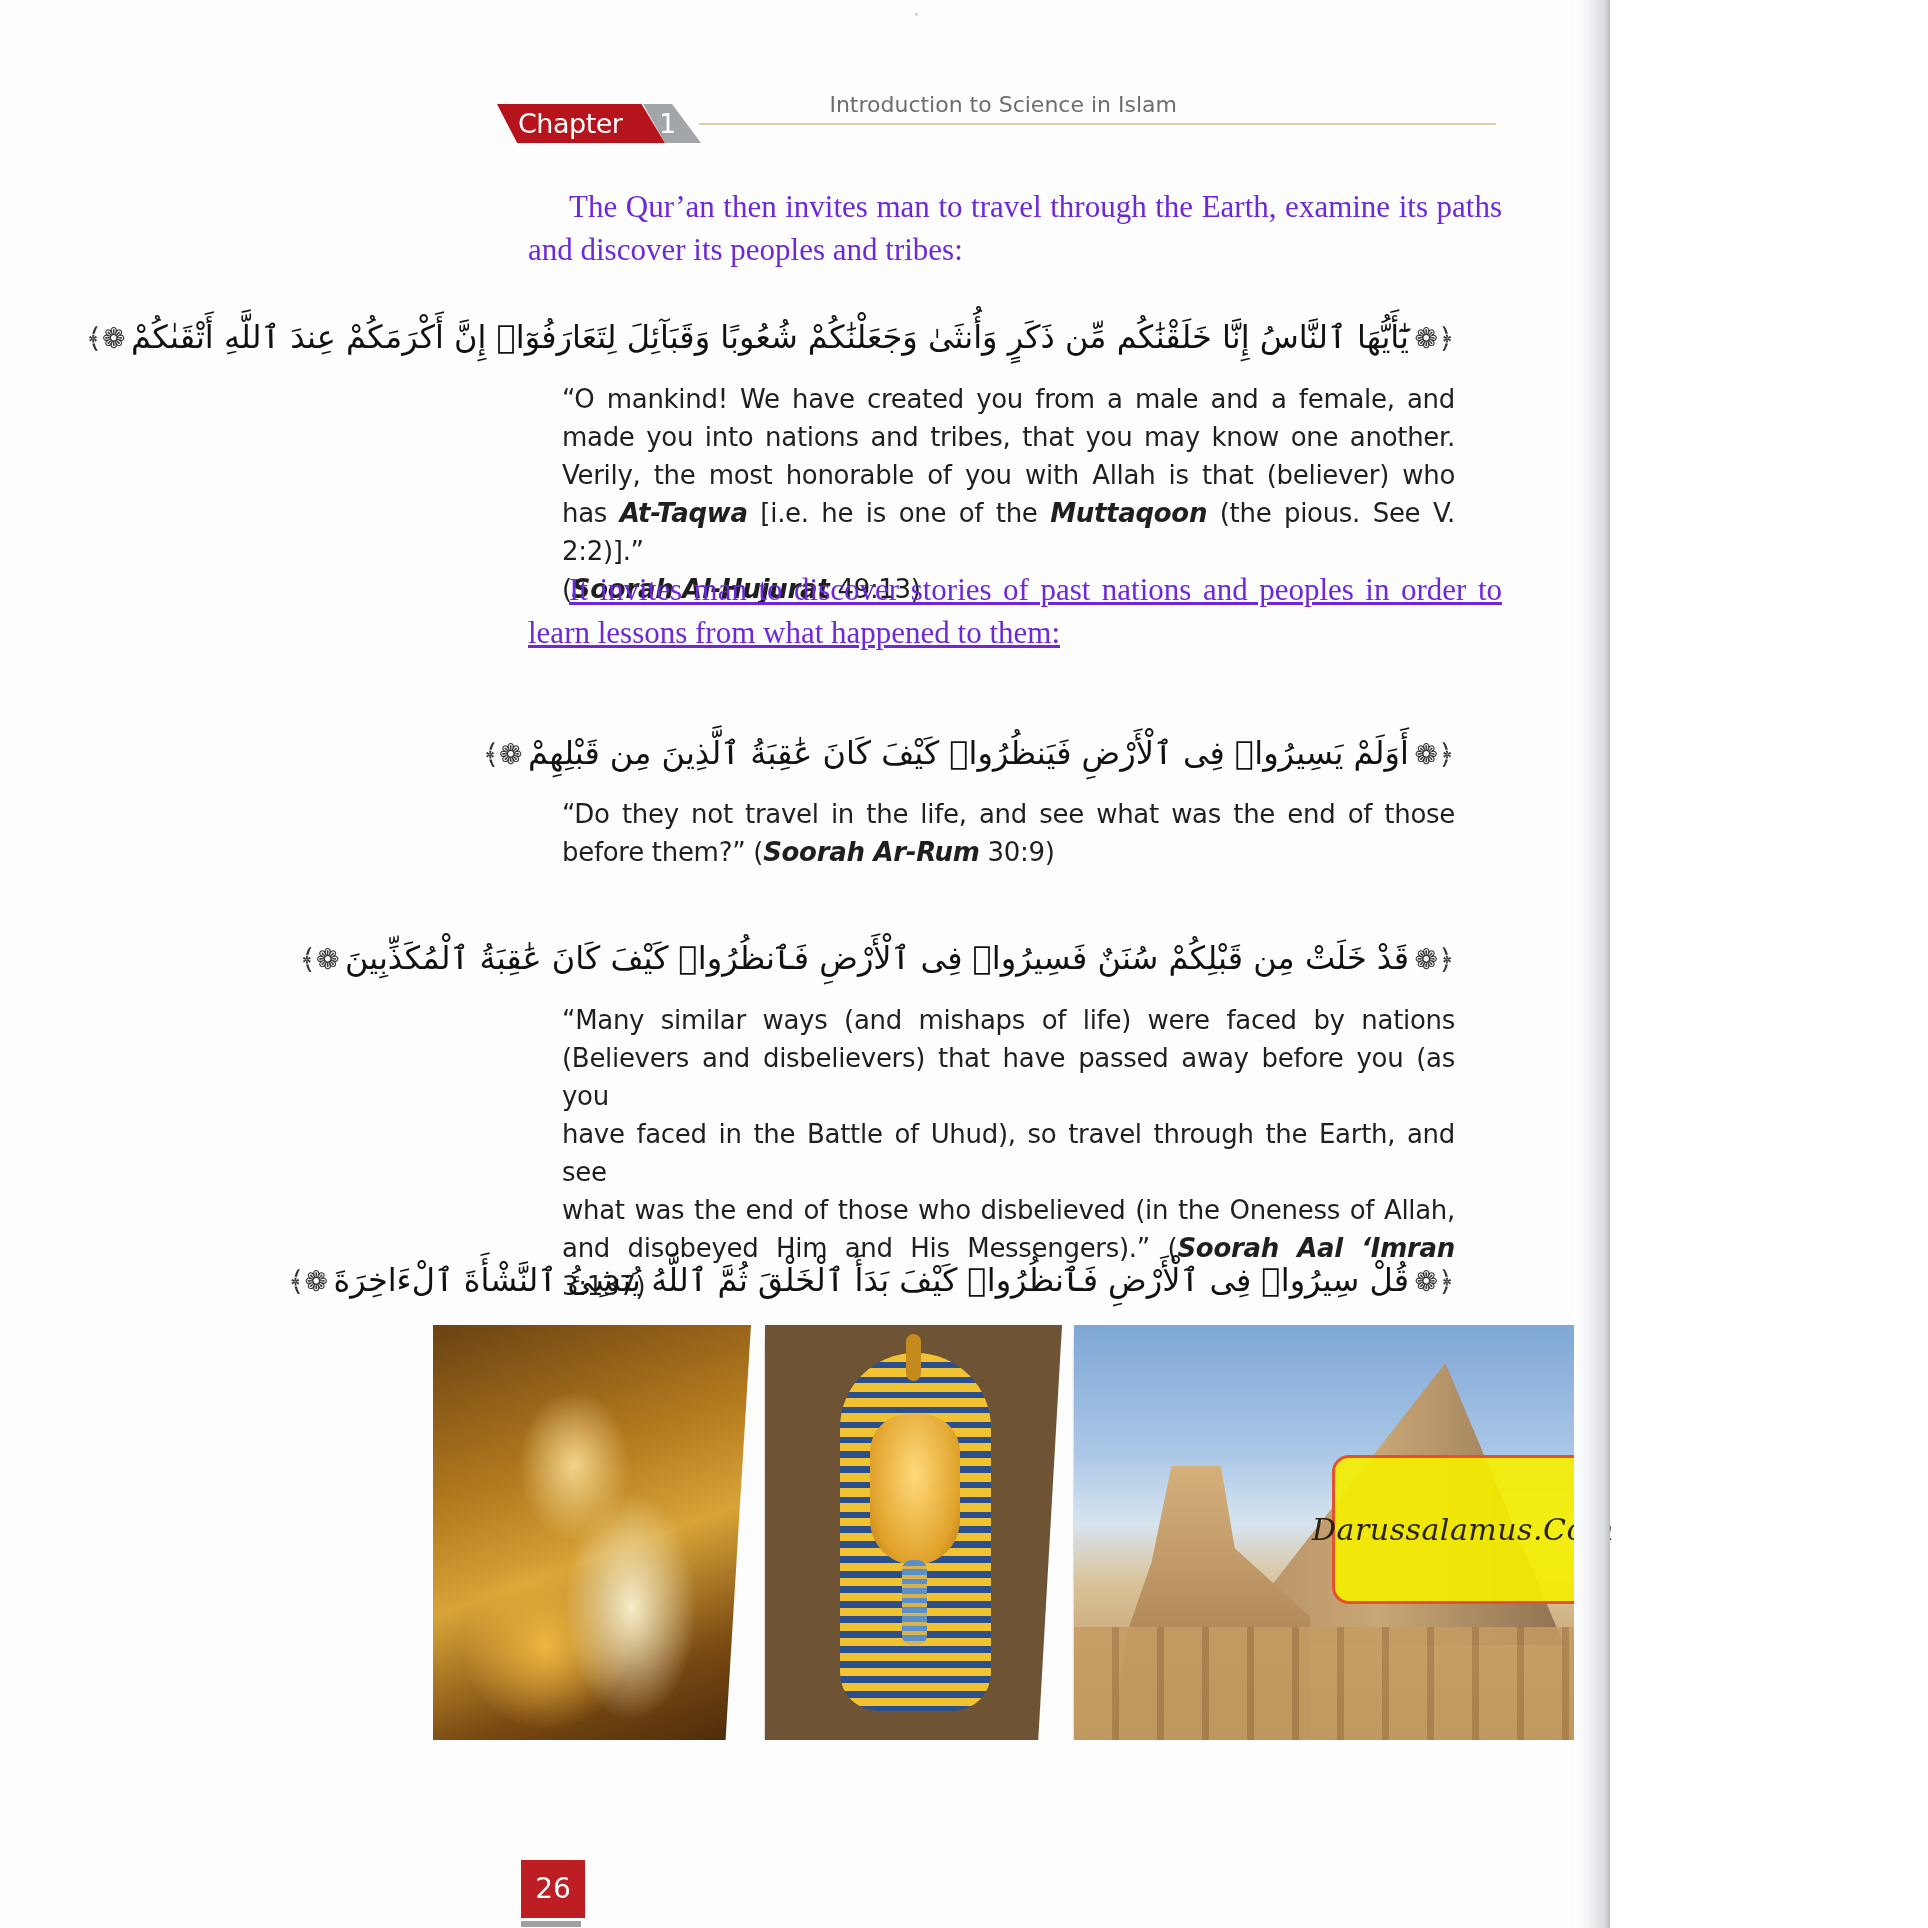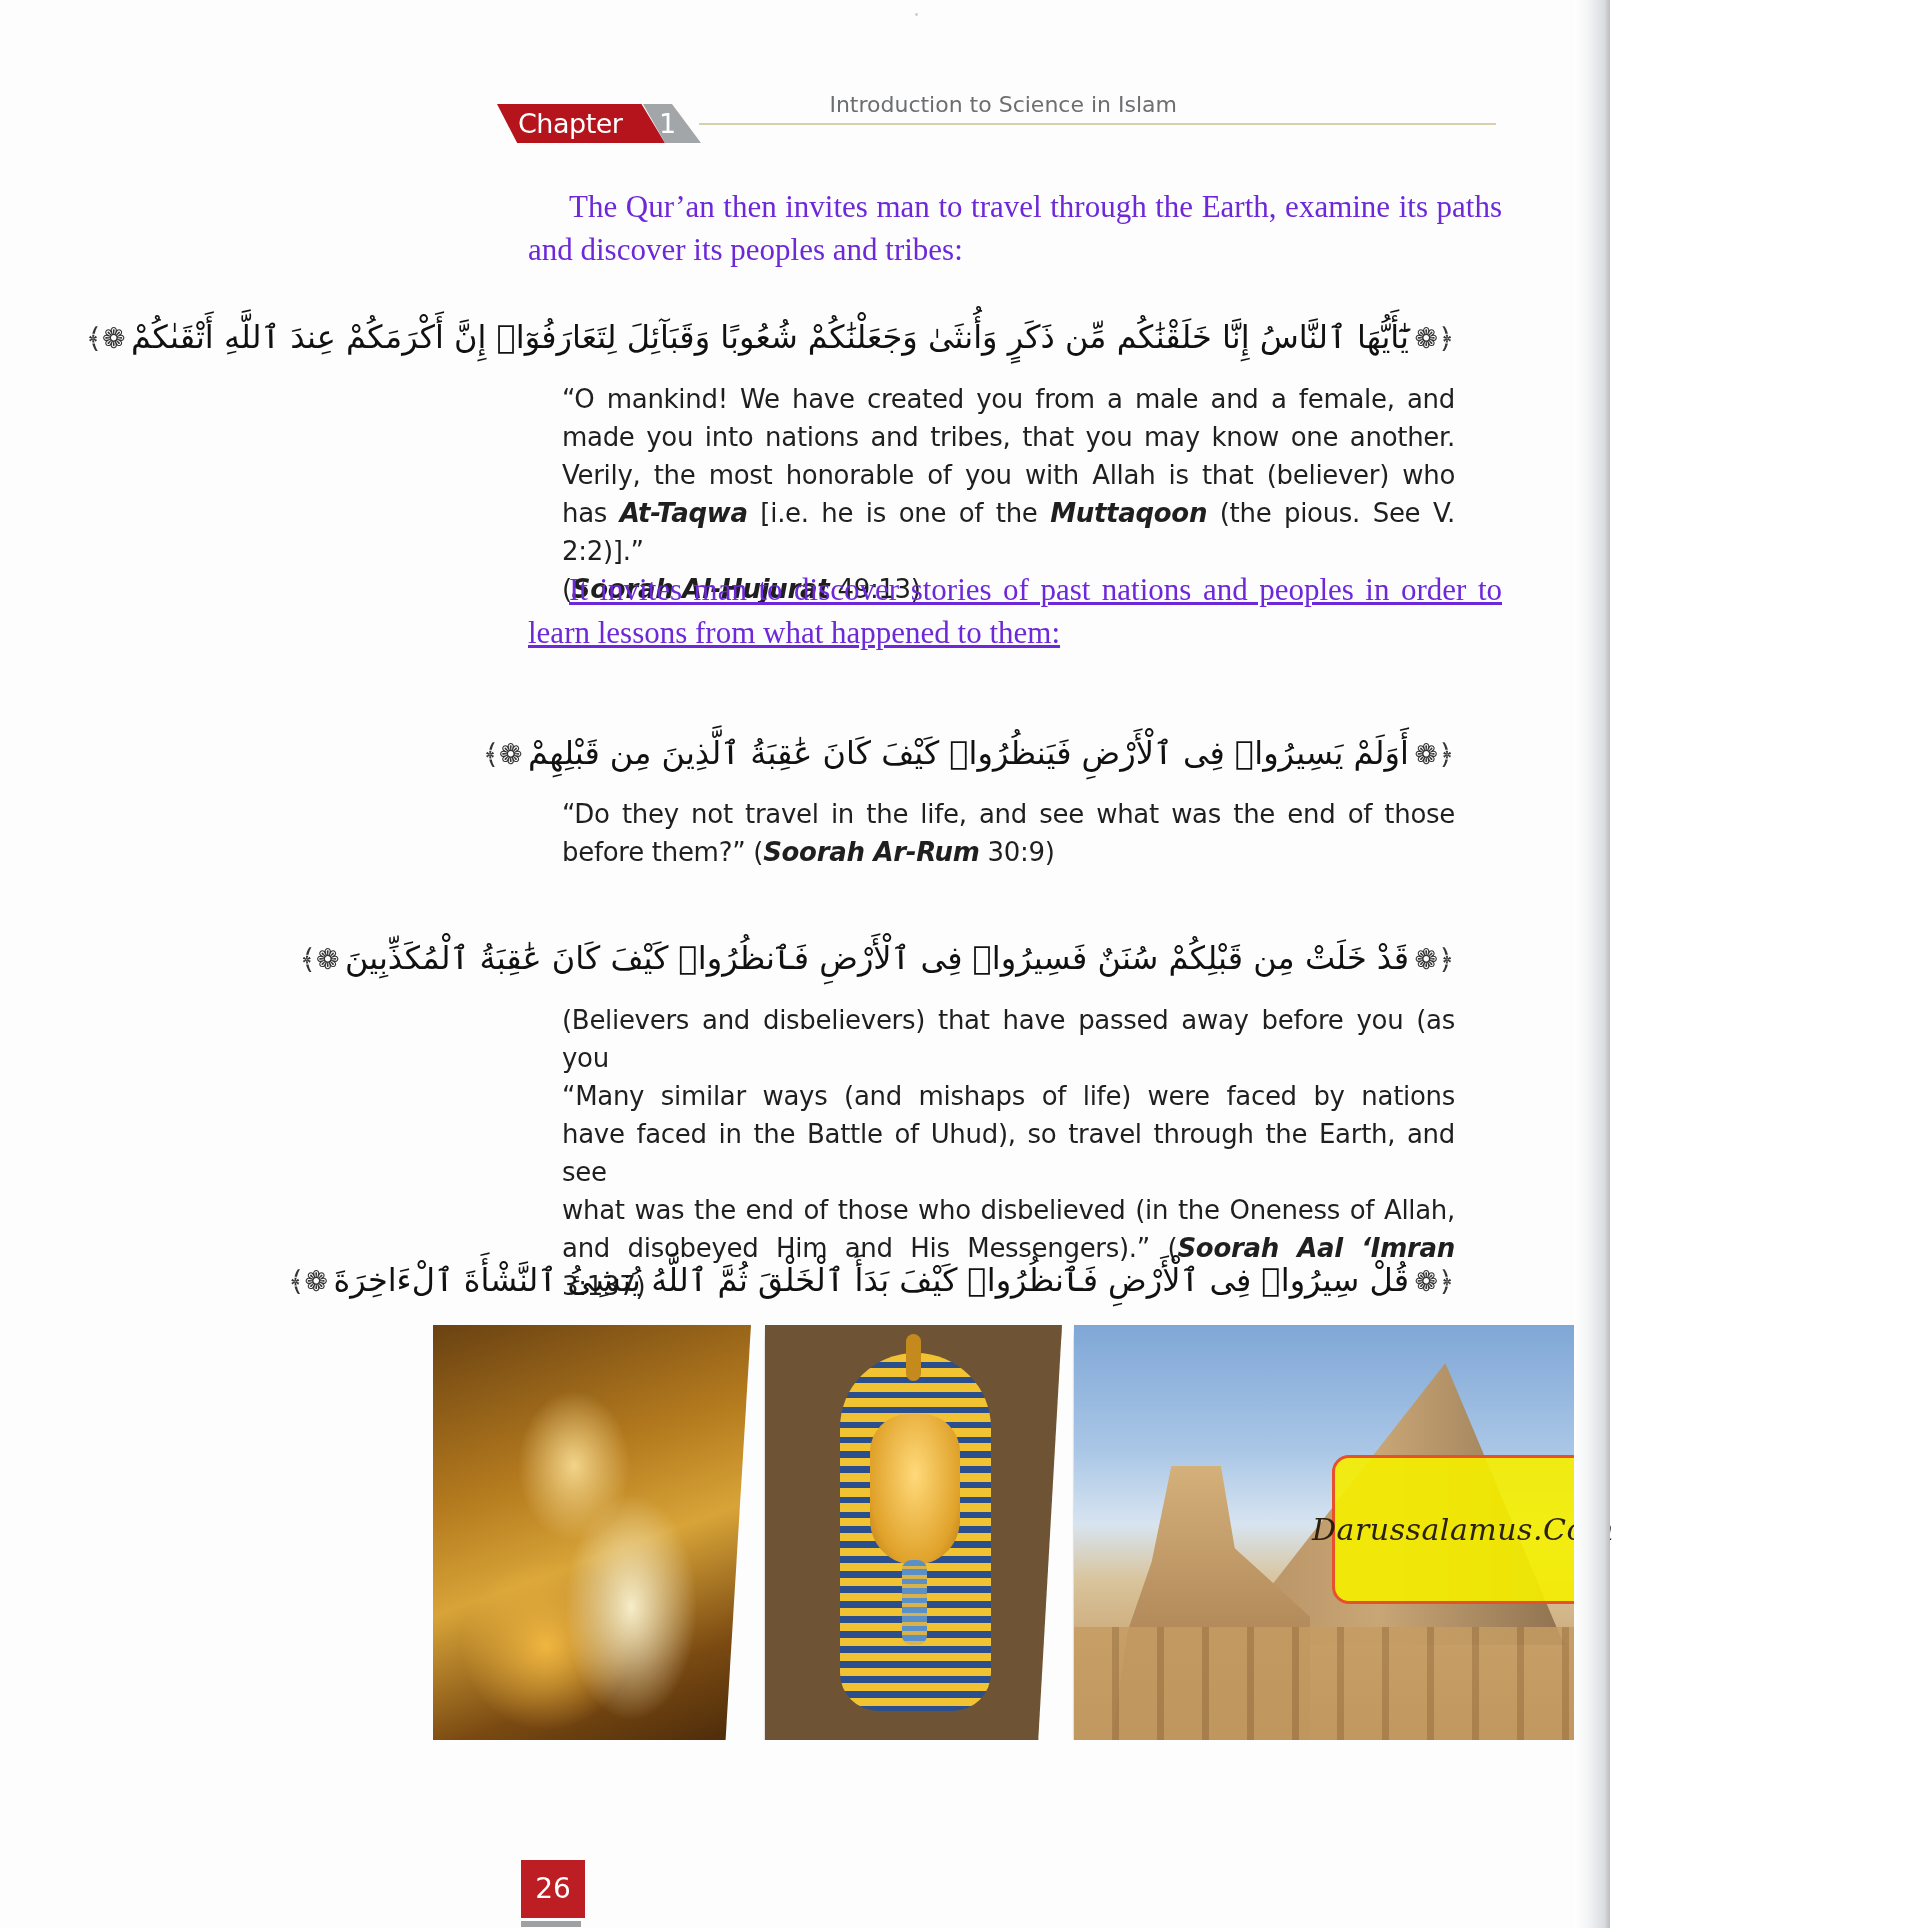--- a/index.html
+++ b/index.html
@@ -116,22 +116,22 @@
   <div class="quote" style="top:795px;">
     <span class="line">“Do they not travel in the life, and see what was the end of those</span>
     <span class="line last"><span>before them?” (</span><i>Soorah Ar-Rum</i><span> 30:9)</span></span>
   </div>
 
   <div class="ayah" style="top:930px;">
     <span class="orn"><span>❁</span><span>﴿</span></span><span>قَدْ خَلَتْ مِن قَبْلِكُمْ سُنَنٌ فَسِيرُوا۟ فِى ٱلْأَرْضِ فَٱنظُرُوا۟ كَيْفَ كَانَ عَٰقِبَةُ ٱلْمُكَذِّبِينَ</span><span class="orn"><span>﴾</span><span>❁</span></span>
   </div>
 
   <div class="quote" style="top:1001px;">
+    <span class="line">“Many similar ways (and mishaps of life) were faced by nations</span>
     <span class="line">(Believers and disbelievers) that have passed away before you (as you</span>
-    <span class="line">“Many similar ways (and mishaps of life) were faced by nations</span>
     <span class="line">have faced in the Battle of Uhud), so travel through the Earth, and see</span>
     <span class="line">what was the end of those who disbelieved (in the Oneness of Allah,</span>
     <span class="line last"><span>and disobeyed Him and His Messengers).” (</span><i>Soorah Aal ‘Imran</i><span> 3:137)</span></span>
   </div>
 
   <div class="ayah" style="top:1252px;">
     <span class="orn"><span>❁</span><span>﴿</span></span><span>قُلْ سِيرُوا۟ فِى ٱلْأَرْضِ فَٱنظُرُوا۟ كَيْفَ بَدَأَ ٱلْخَلْقَ ثُمَّ ٱللَّهُ يُنشِئُ ٱلنَّشْأَةَ ٱلْءَاخِرَةَ</span><span class="orn"><span>﴾</span><span>❁</span></span>
   </div>
 
   <div class="panel panel-mummy"></div>

